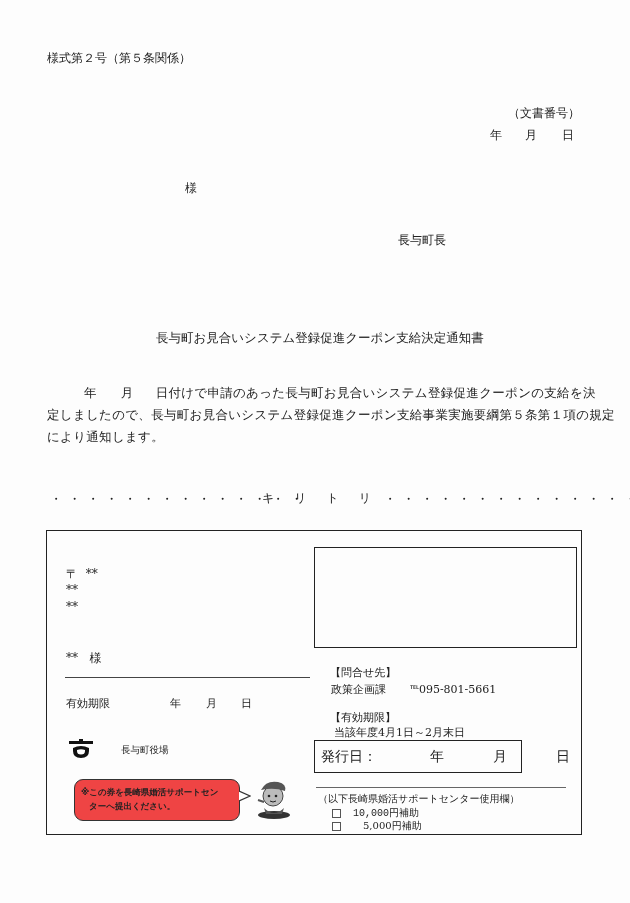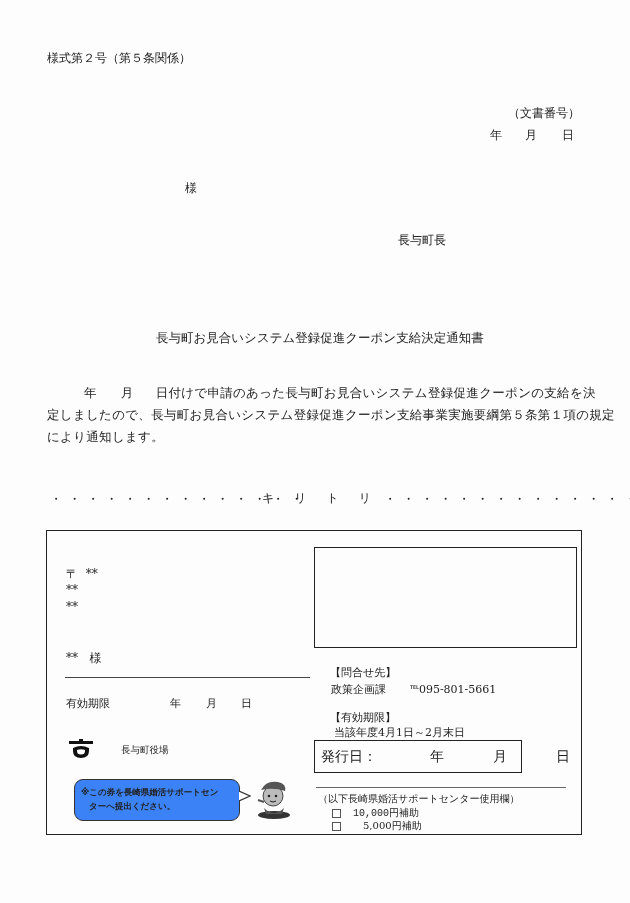--- a/index.html
+++ b/index.html
@@ -41,21 +41,21 @@
     border: 1.5px solid #222; box-sizing: border-box; font-size: 14px;
   }
   .issue span { position: absolute; top: 7px; }
   .hline { position: absolute; height: 1px; background: #444; }
   .dots { font-size: 12px; letter-spacing: 6.5px; font-family: "DejaVu Sans", sans-serif; }
   .kiritori { font-size: 12px; }
   .bubble {
     position: absolute; left: 74px; top: 779px; width: 166px; height: 42px;
     border: 1.3px solid #333; border-radius: 9px; box-sizing: border-box;
     font-family: "DejaVu Sans", sans-serif; font-size: 8.5px; font-weight: bold;
-    padding: 5px 0 0 6px; line-height: 14px; background: #3b82f6;
+    padding: 5px 0 0 6px; line-height: 14px; background: #ef4444;
   }
   .checkbox {
     display: inline-block; width: 7px; height: 7px; border: 1px solid #555;
     vertical-align: middle; margin-right: 12px; background: #fff;
   }
   .sans { font-family: "DejaVu Sans", sans-serif; }
 </style>
 </head>
 <body>
 

